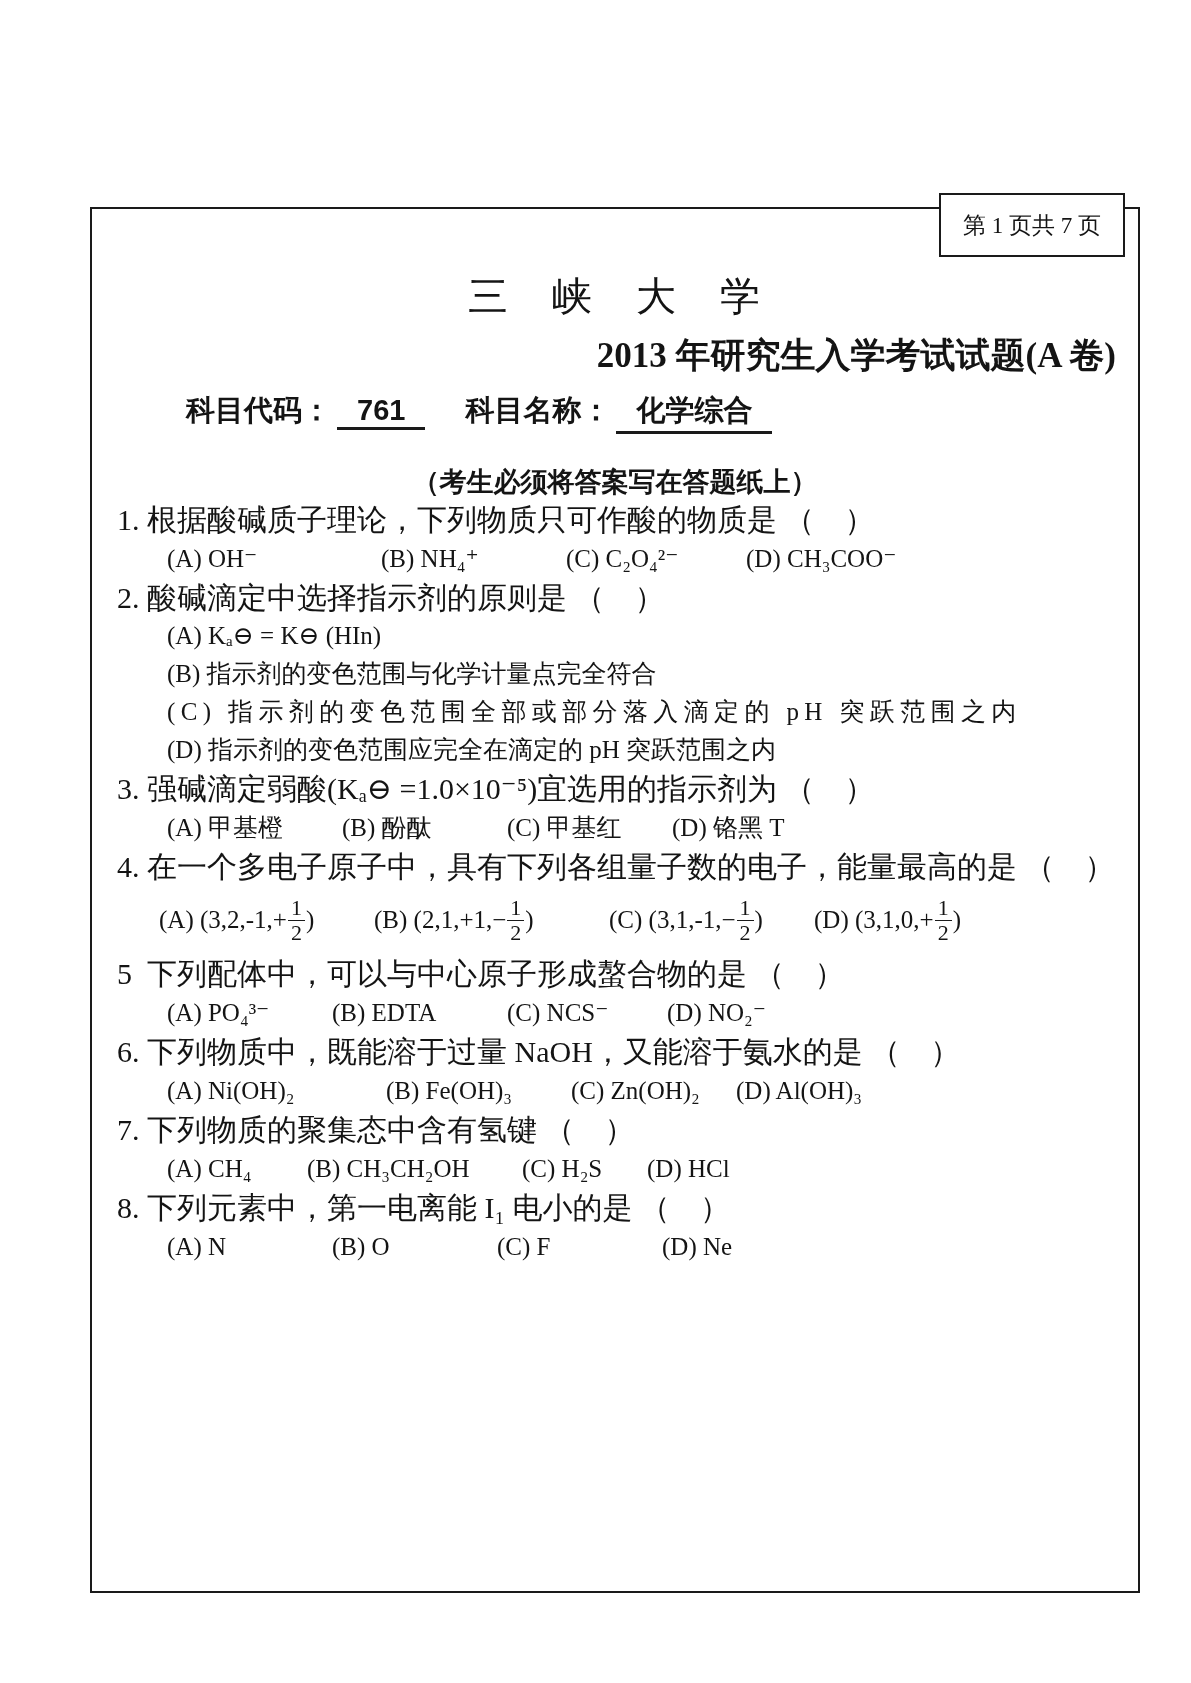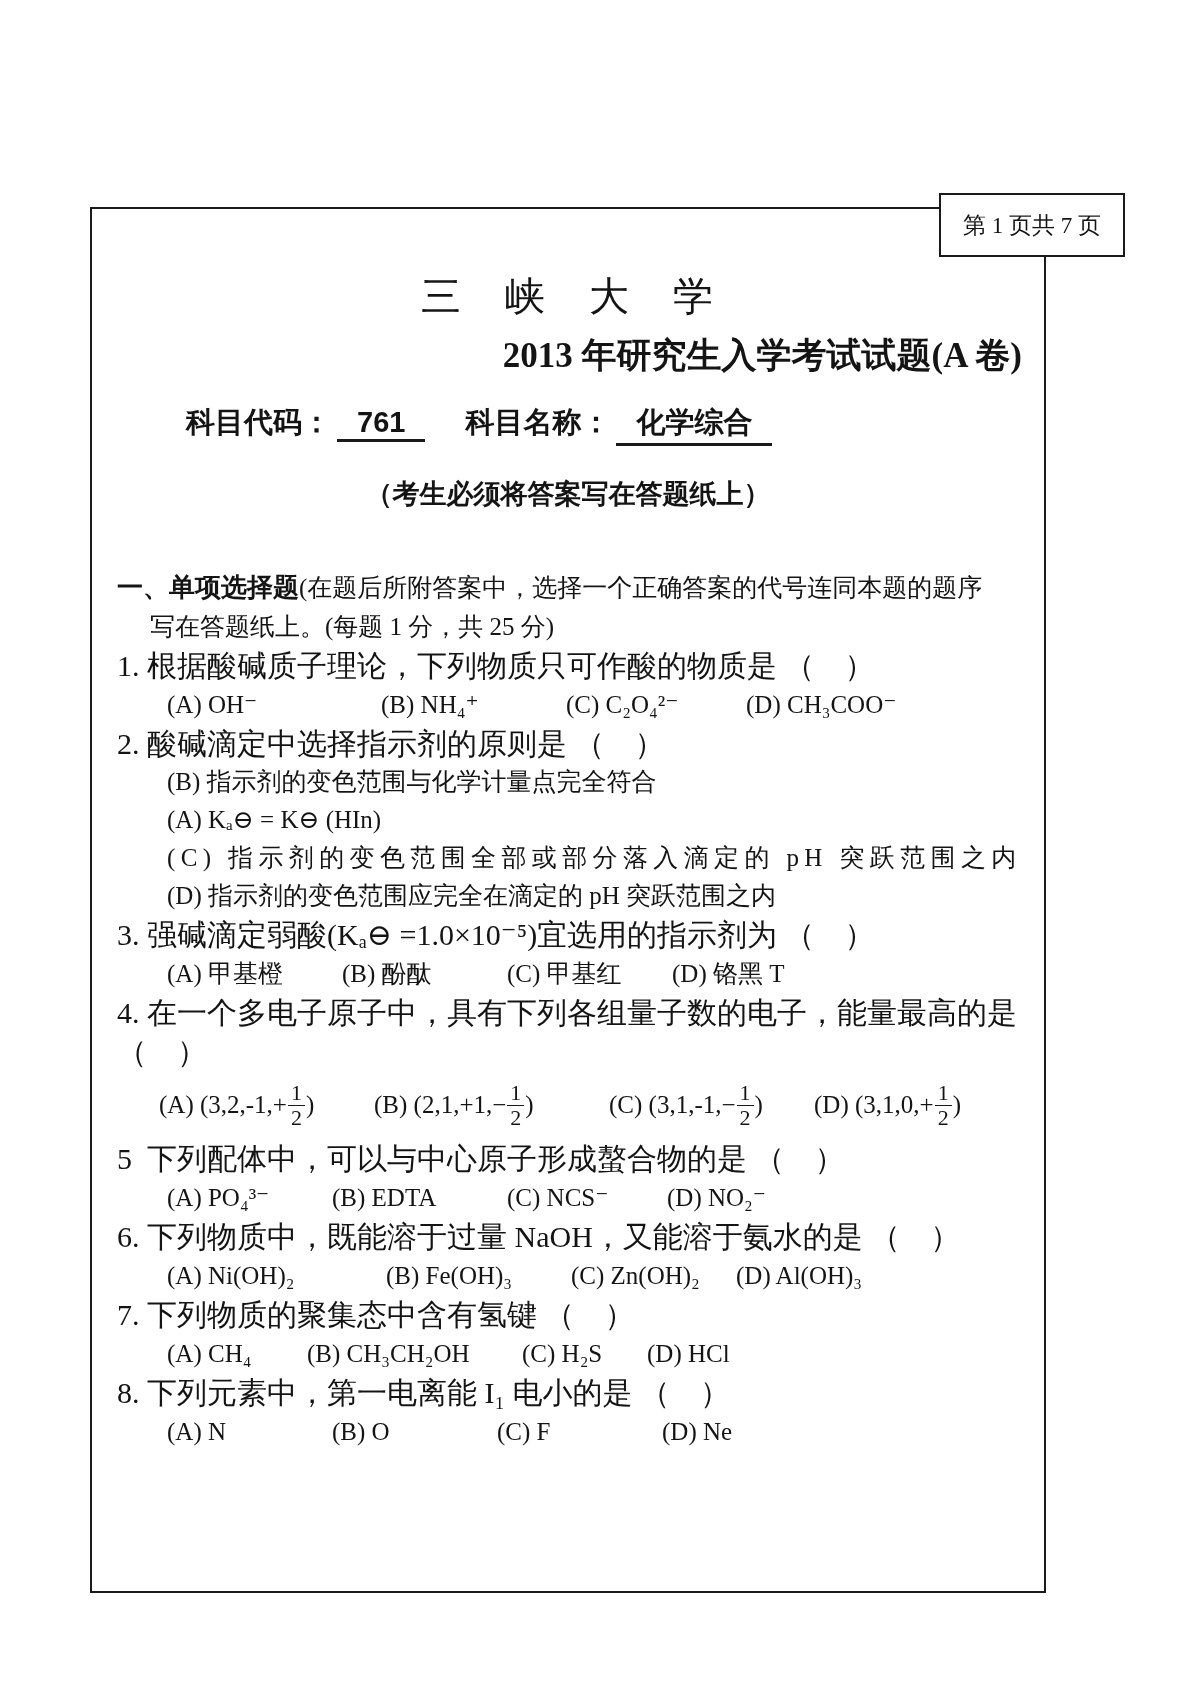--- a/index.html
+++ b/index.html
@@ -1,38 +1,38 @@
 <!DOCTYPE html>
 <html><head>
 <meta charset="utf-8">
 <style>
   html,body{margin:0;padding:0;}
   body{
     width:1191px;height:1683px;position:relative;background:#ffffff;
     font-family:"Liberation Serif","DejaVu Serif",serif;color:#141414;
   }
   .page-border{
-    position:absolute;left:90px;top:207px;width:956px;height:1386px;
+    position:absolute;left:90px;top:207px;width:1050px;height:1386px;
     border:2px solid #1a1a1a;box-sizing:border-box;background:#fff;
   }
   .pagenum-box{
     position:absolute;left:939px;top:193px;width:186px;height:64px;
     border:2px solid #1a1a1a;box-sizing:border-box;background:#fff;
     display:flex;align-items:center;justify-content:center;
     font-size:23px;z-index:5;
   }
   .content{position:absolute;left:0;top:0;width:100%;box-sizing:border-box;padding:0 22px;}
   .university{
     margin-top:60px;text-align:center;font-size:40px;letter-spacing:2px;
   }
   .exam-title{
     margin-top:8px;text-align:right;font-size:35px;font-weight:bold;
   }
   .subject-line{
-    margin-top:24px;margin-left:72px;font-size:29px;font-weight:bold;
+    margin-top:12px;margin-left:72px;font-size:29px;font-weight:bold;
     font-family:"Liberation Sans","DejaVu Sans",sans-serif;
   }
   .subject-line .fill{
     display:inline-block;border-bottom:3px solid #1a1a1a;padding:0 20px;margin:0 6px;
   }
   .subject-line .gap{display:inline-block;width:34px;}
   .notice{
     margin-top:30px;text-align:center;font-size:27px;font-weight:bold;
     font-family:"Liberation Sans","DejaVu Sans",sans-serif;
   }
@@ -79,41 +79,37 @@
 
     <div class="exam-title">2013 年研究生入学考试试题(A 卷)</div>
 
     <div class="subject-line">
       <span>科目代码：</span><span class="fill">761</span><span class="gap"></span><span>科目名称：</span><span class="fill">化学综合</span>
     </div>
 
     <div class="notice">（考生必须将答案写在答题纸上）</div>
 
 
-    <div class="section-head">
-      <span class="bold">一、单项选择题</span><span>(在题后所附答案中，选择一个正确答案的代号连同本题的题序</span>
-      <div class="section-line2">写在答题纸上。(每题 1 分，共 25 分)</div>
-    </div>
 
     <div class="q">
       <span class="qnum">1.</span><span>根据酸碱质子理论，下列物质只可作酸的物质是 （　）</span>
     </div>
     <div class="opts">
       <span class="w175">(A) OH⁻</span>
       <span class="w185">(B)  NH₄⁺</span>
       <span class="w180">(C)  C₂O₄²⁻</span>
       <span>(D)   CH₃COO⁻</span>
     </div>
 
     <div class="q">
       <span class="qnum">2.</span><span>酸碱滴定中选择指示剂的原则是 （　）</span>
     </div>
     <div class="opts-stack">
+      <div>(A)  Kₐ⊖ = K⊖ (HIn)</div>
       <div>(B)  指示剂的变色范围与化学计量点完全符合</div>
-      <div>(A)  Kₐ⊖ = K⊖ (HIn)</div>
       <div class="spread">(C)  指示剂的变色范围全部或部分落入滴定的 pH 突跃范围之内</div>
       <div>(D)  指示剂的变色范围应完全在滴定的 pH 突跃范围之内</div>
     </div>
 
     <div class="q">
       <span class="qnum">3.</span><span>强碱滴定弱酸(Kₐ⊖ =1.0×10⁻⁵)宜选用的指示剂为 （　）</span>
     </div>
     <div class="opts">
       <span class="w175">(A)  甲基橙</span>
       <span class="w165">(B)  酚酞</span>

